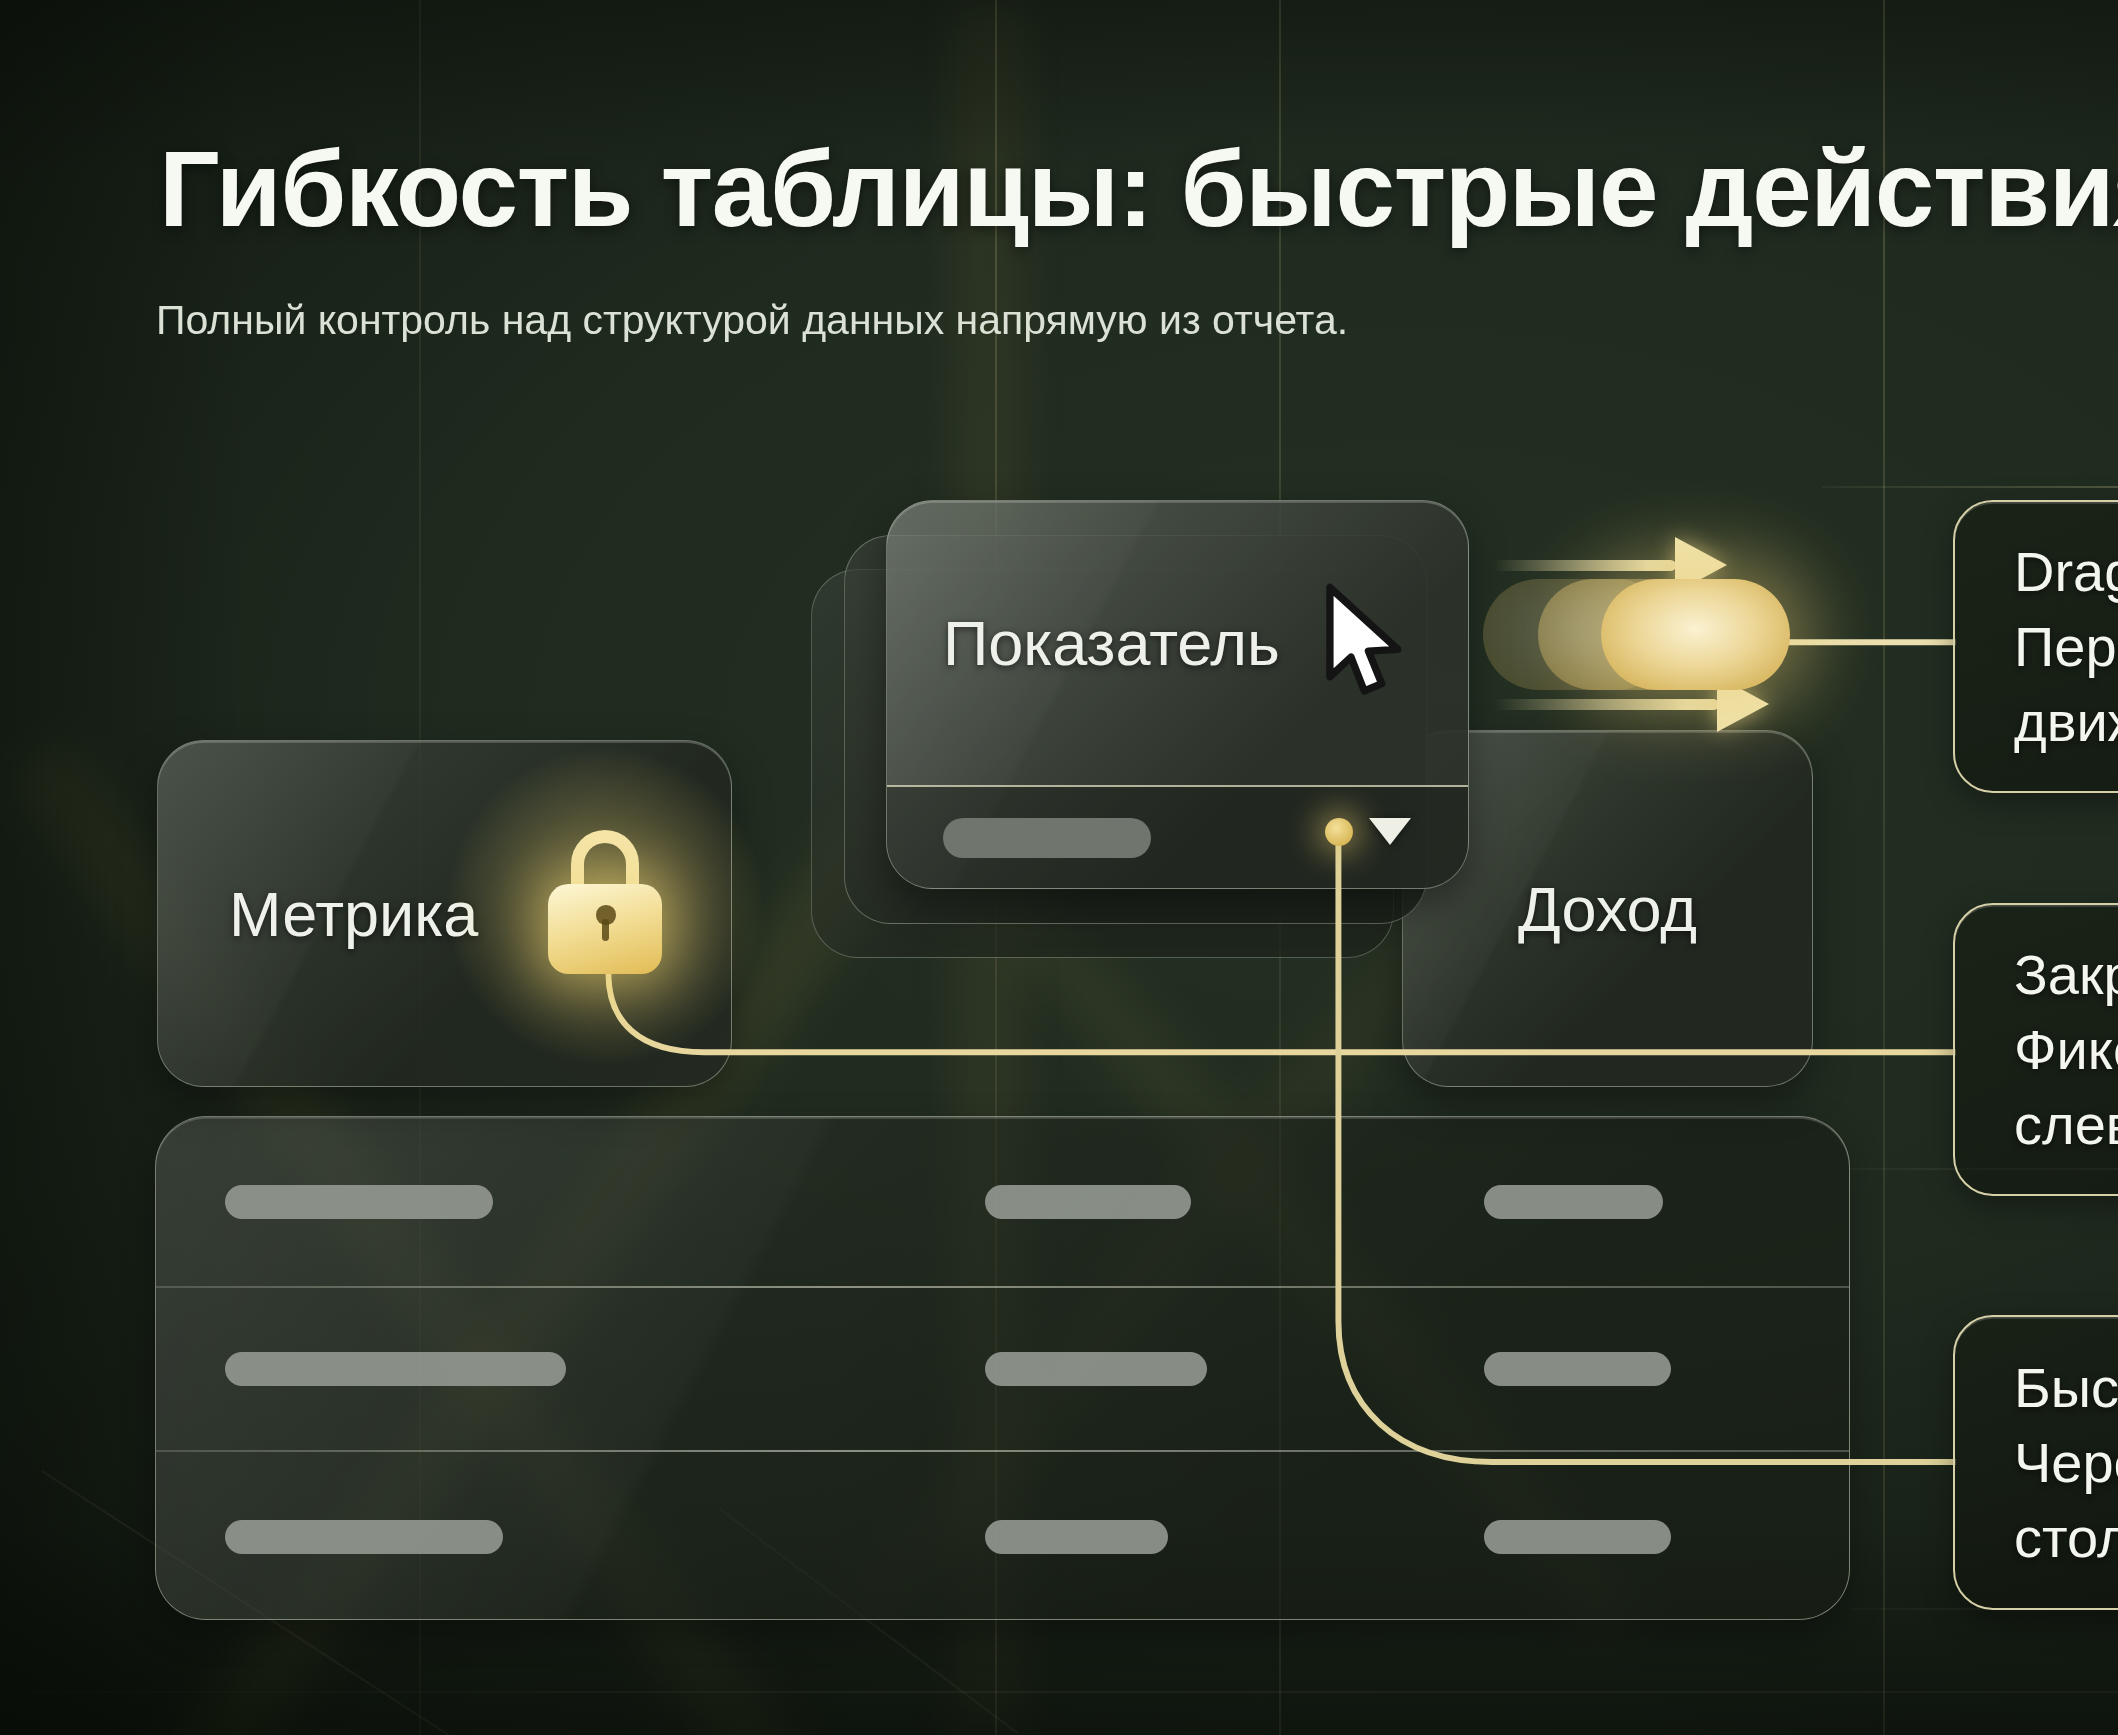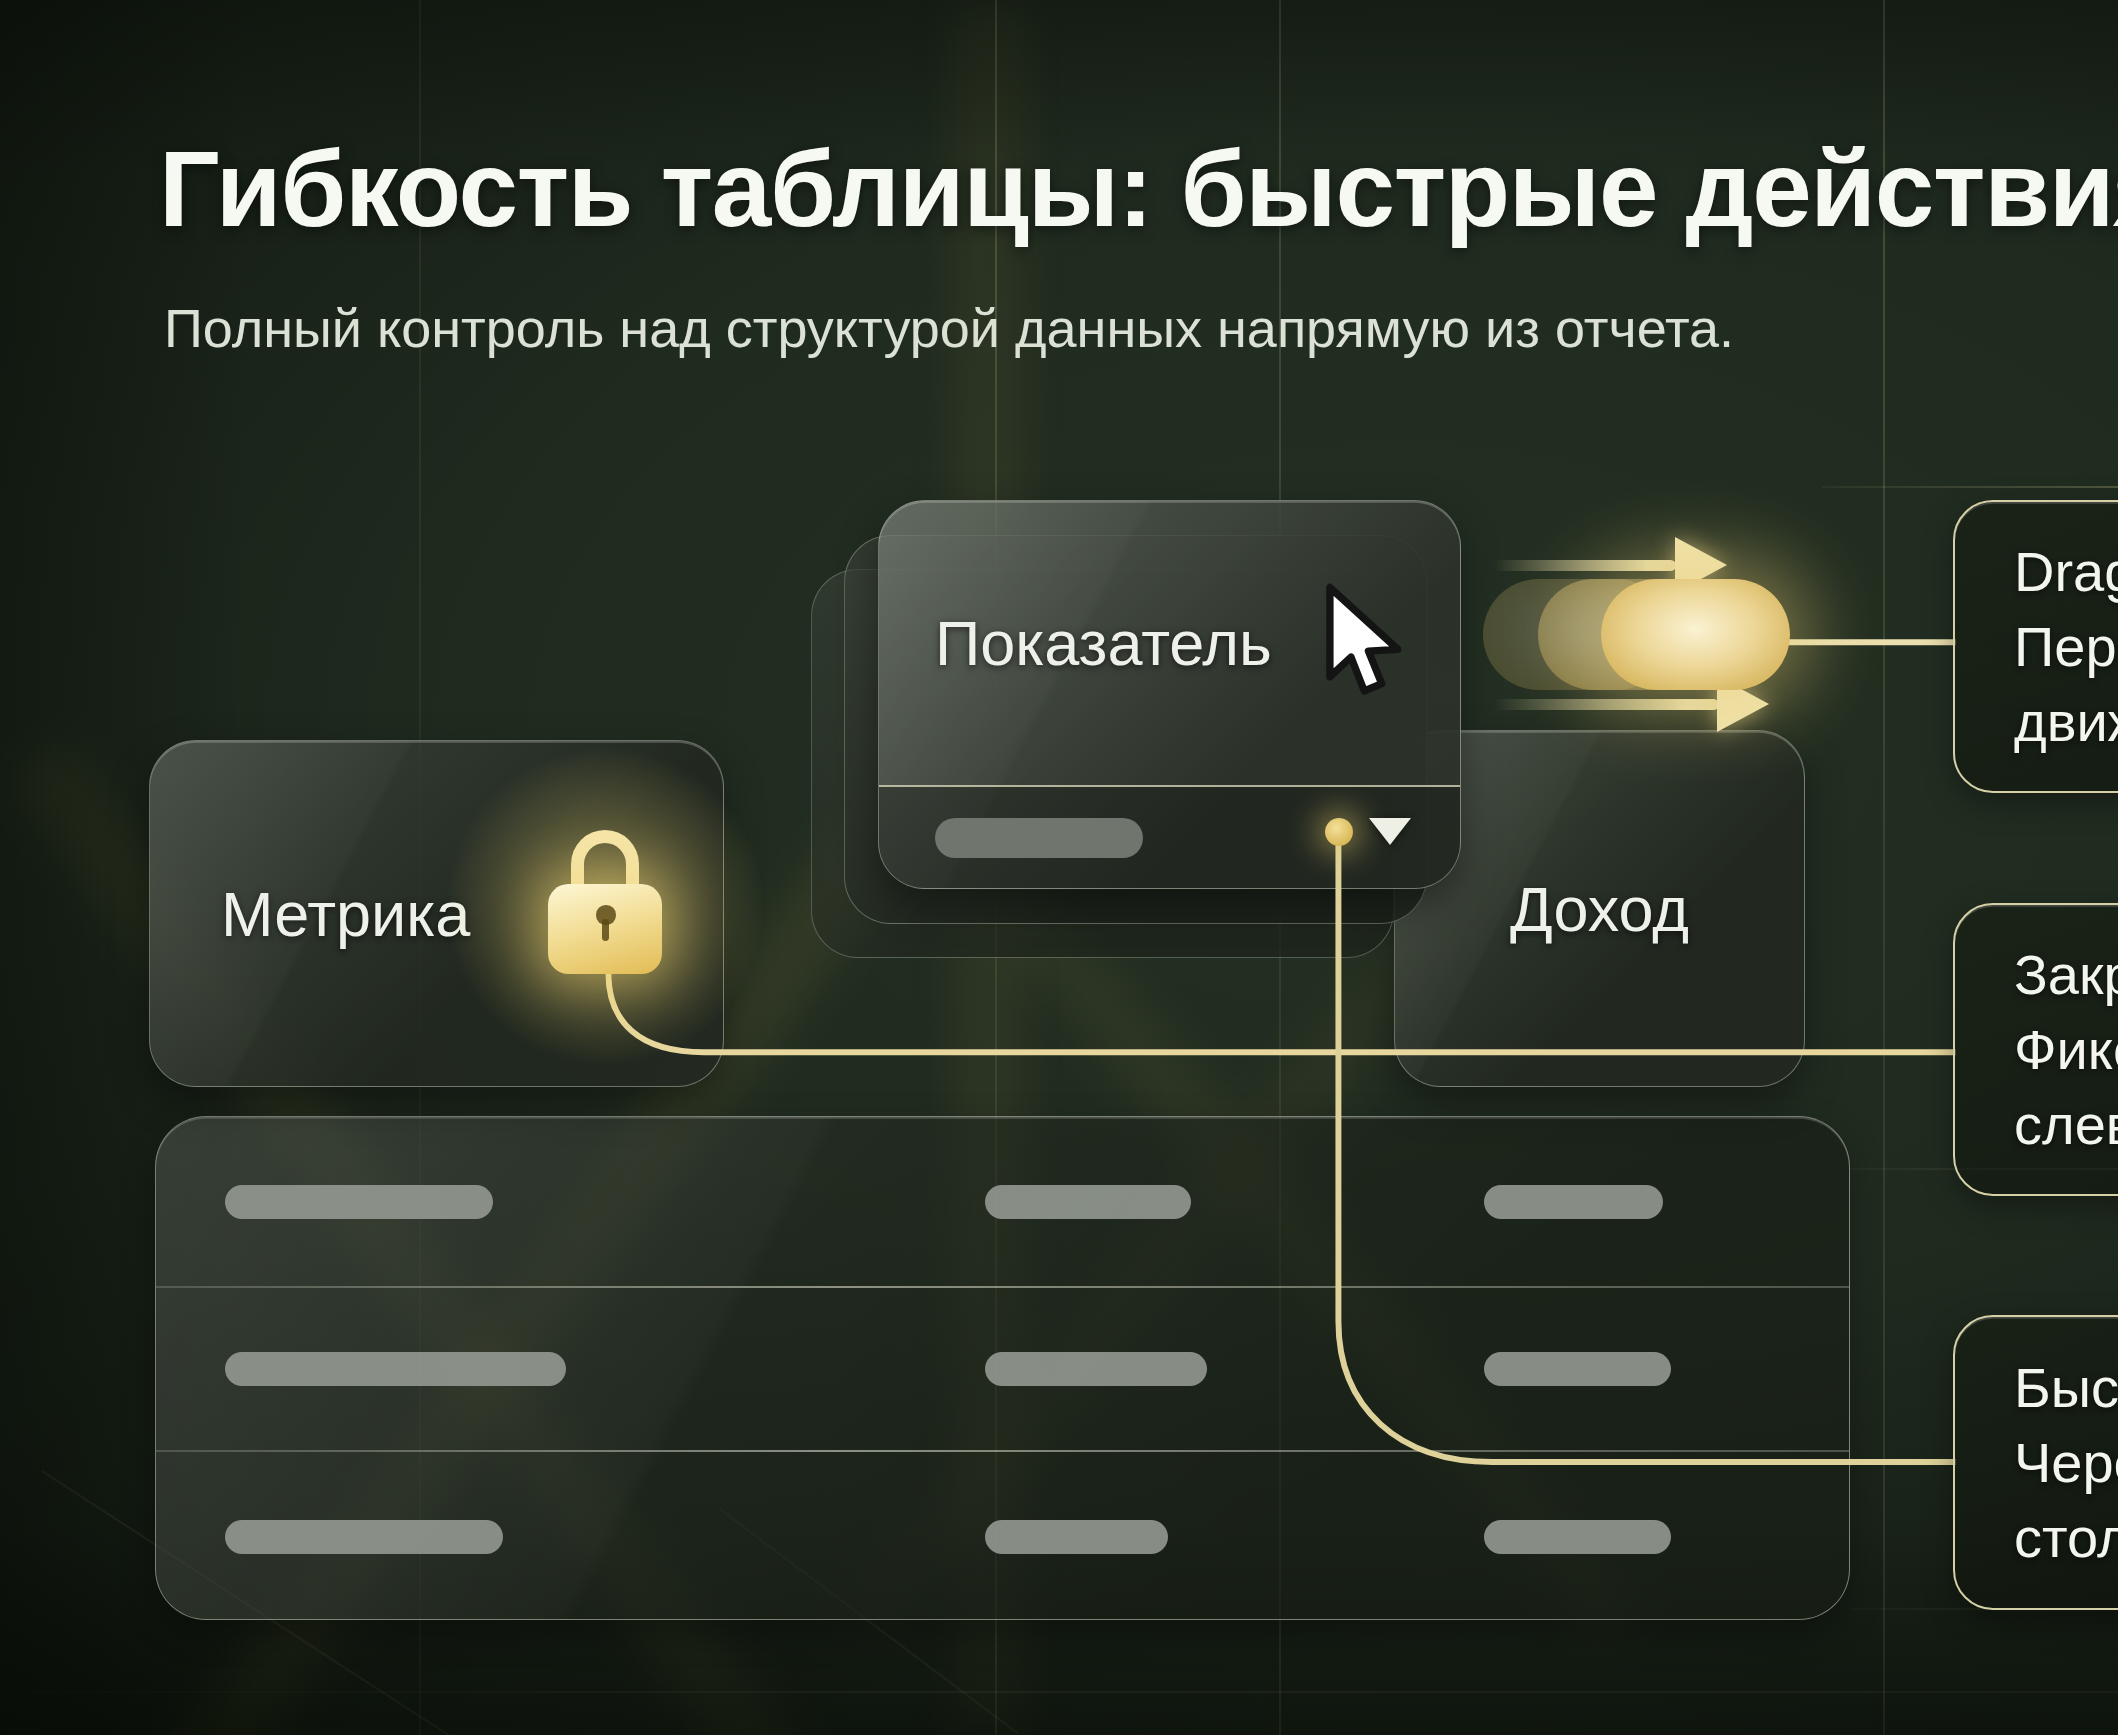--- a/index.html
+++ b/index.html
@@ -27,28 +27,28 @@
     background:
       radial-gradient(ellipse at 47% 42%, rgba(0,0,0,0) 42%, rgba(6,10,4,0.38) 82%, rgba(4,8,3,0.62) 100%),
       linear-gradient(180deg, rgba(4,8,3,0.30) 0%, rgba(4,8,3,0) 10%, rgba(4,8,3,0) 88%, rgba(4,8,3,0.38) 100%),
       linear-gradient(90deg, rgba(4,8,3,0.30) 0%, rgba(4,8,3,0) 8%, rgba(4,8,3,0) 92%, rgba(4,8,3,0.25) 100%);
   }
 
   
   .title { position: absolute; left: 159px; top: 127px; z-index: 12;
     font-size: 107px; font-weight: 700; letter-spacing: -1.3px; color: #f6f8f2;
     text-shadow: 0 2.5px 12.7px rgba(0,0,0,0.5); }
-  .subtitle { position: absolute; left: 164px; top: 297px; z-index: 12;
-    font-size: 54px; font-weight: 400; color: #dce1d6; }
+  .subtitle { position: absolute; left: 156px; top: 297px; z-index: 12;
+    font-size: 41px; font-weight: 400; color: #dce1d6; }
 
   
   .card { position: absolute; border-radius: 47px;
     background: linear-gradient(135deg, rgba(84,92,82,0.55) 0%, rgba(34,40,32,0.88) 62%);
     border: 1.7px solid rgba(216,226,206,0.40);
-    box-shadow: inset 0 1.7px 0 rgba(255,255,255,0.22), 0 15.3px 38px rgba(0,0,0,0.38); }
+    box-shadow: inset 0 1.7px 0 rgba(255,255,255,0.22), 0 15.3px 38px rgba(0,0,0,0.38); margin-left: 8px; }
   .sheen { position: absolute; inset: 0; border-radius: inherit; pointer-events: none;
     background: linear-gradient(118deg, rgba(255,255,255,0.09) 0%, rgba(255,255,255,0.025) 34%, rgba(255,255,255,0) 35%); }
   .card-label { font-size: 63px; color: #eef1ea; text-shadow: 0 1.7px 7.6px rgba(0,0,0,0.6); }
 
   .card-metric { left: 149px; top: 740px; width: 575px; height: 347px; z-index: 4;
     display: flex; align-items: center; padding-left: 71px; }
   .card-income { left: 1394px; top: 730px; width: 411px; height: 357px; z-index: 4;
     display: flex; align-items: center; justify-content: center; }
 
   .ghost { position: absolute; width: 583px; height: 389px; border-radius: 47px;

